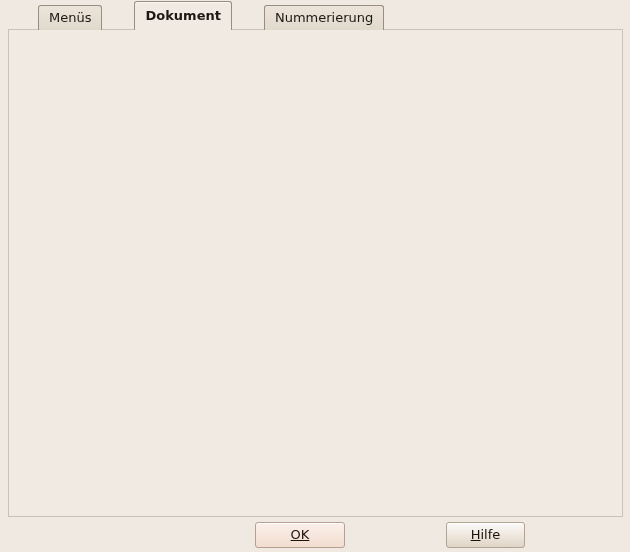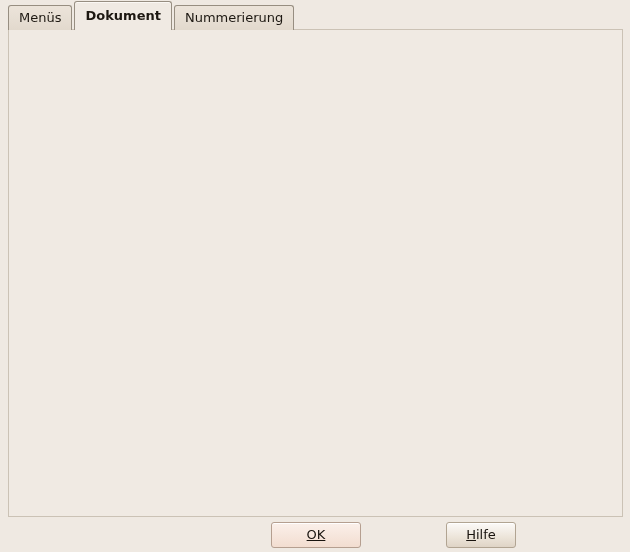--- a/index.html
+++ b/index.html
@@ -7,21 +7,21 @@
     position:relative;width:630px;height:552px;
     background:#efe9e2;
     font-family:"DejaVu Sans","Liberation Sans",sans-serif;
     font-size:13px;color:#1d1812;overflow:hidden;
   }
   
   .tabbar{position:absolute;left:8px;top:2px;height:28px;display:flex;align-items:flex-end;z-index:3;}
   .tab{
     border:1px solid #978e81;border-bottom:none;border-radius:3px 3px 0 0;
     padding:4px 10px 3px 10px;margin-right:2px;height:17px;
-    background:linear-gradient(#ece4da,#e2d9cd);cursor:default;
+    background:linear-gradient(#ece4da,#e2d9cd);cursor:default;margin-left:30px;
   }
   .tab.active{
     background:#f0eae3;font-weight:bold;padding-top:6px;height:19px;
     box-shadow:inset 0 1px 0 #fbf8f4;position:relative;z-index:4;
   }
   
   .panel{position:absolute;left:8px;top:29px;width:615px;height:488px;
     background:#f0eae3;border:1px solid #cbc2b5;box-sizing:border-box;z-index:1;}
   .grouplabel{position:absolute;color:#1d1812;}
   .hline{position:absolute;height:0;border-top:1px solid #b3a99c;border-bottom:1px solid #fbf8f4;}
@@ -61,21 +61,21 @@
   .hthumb{position:absolute;top:2px;height:11px;border:1px solid #a39884;border-radius:3px;
     background:linear-gradient(180deg,#e9dfd3,#cfc3b4);box-sizing:border-box;}
   
   .btn{
     position:absolute;height:26px;box-sizing:border-box;border:1px solid #b1a492;border-radius:3px;
     background:linear-gradient(#fcfaf8,#ece4d9 60%,#dfd4c6);
     box-shadow:inset 0 1px 0 #ffffff;
     text-align:center;line-height:24px;color:#18130e;cursor:default;
   }
   .btn.disabled{color:#bfb4a4;background:linear-gradient(#f3ede6,#e9e1d6);border-color:#c9beae;box-shadow:none;}
-  .btn.default{background:linear-gradient(#fbf0ea,#f2ddd0);border-color:#b59f90;margin-left:16px;}
+  .btn.default{background:linear-gradient(#fbf0ea,#f2ddd0);border-color:#b59f90;}
   .mn{text-decoration:underline;}
   
   .radio-row{position:absolute;display:flex;align-items:center;}
   .rb{width:13px;height:13px;border-radius:50%;box-sizing:border-box;margin-right:8px;}
   .rb.sel{border:1px solid #59311f;background:radial-gradient(circle at 50% 50%,#ffffff 0 2px,#6e3c28 3px);}
   .rb.unsel{border:1px solid #968c7e;background:#fffdfb;}
   .collabel{position:absolute;color:#1d1812;}
 </style>
 </head>
 <body>
@@ -292,15 +292,15 @@
 
   <div class="listbox" style="left:422px;top:328px;width:178px;height:170px;">
     <div class="list-content" style="width:174px;height:166px;">
       <div class="trow sel" style="background:#986951;color:#140d07;">
           <span class="txt" style="left:3px;">Strg+Umschalt+A</span>
         </div>
     </div>
   </div>
 
   <div class="btn default" style="left:255px;top:522px;width:90px;"><span></span><span class="mn">OK</span><span></span></div>
-  <div class="btn" style="left:446px;top:522px;width:70px;"><span></span><span class="mn">H</span><span>ilfe</span></div>
+  <div class="btn" style="left:446px;top:522px;width:79px;"><span></span><span class="mn">H</span><span>ilfe</span></div>
 
 </div>
 
 </body></html>

